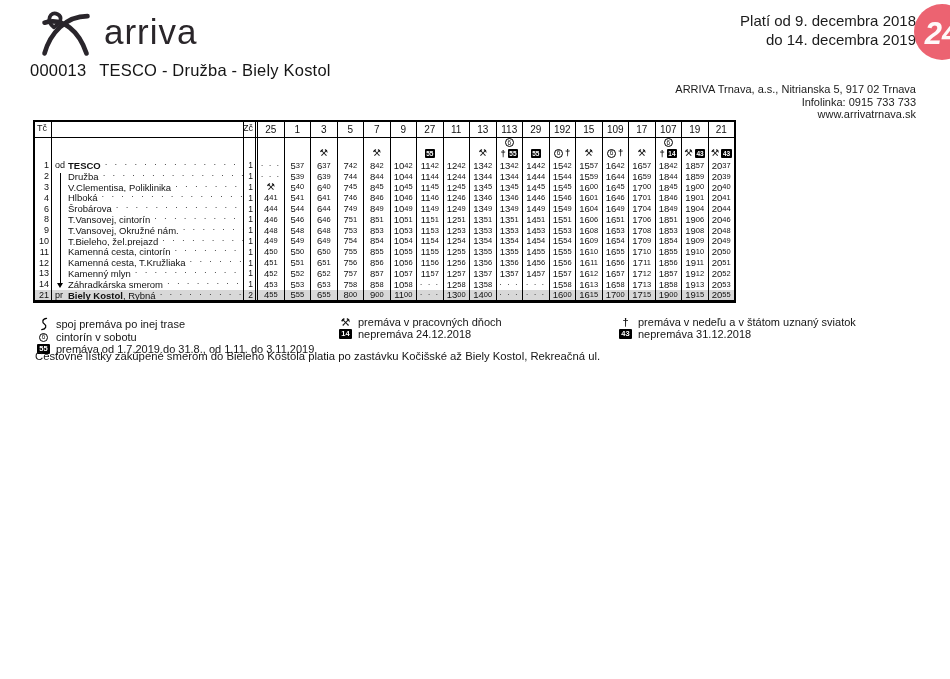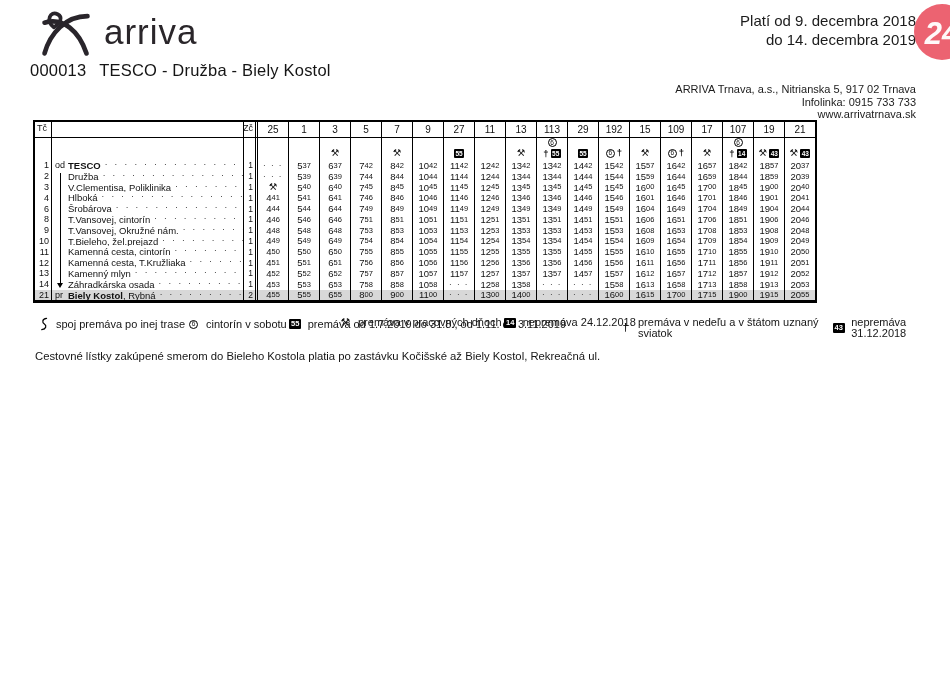--- a/index.html
+++ b/index.html
@@ -12,21 +12,21 @@
   .logo-mark{width:56px;height:52px;}
   .logo-text{font-size:35px;color:#2a262a;letter-spacing:1px;margin-left:10px;font-weight:500;}
   .route-title{position:absolute;left:30px;top:61px;font-size:16.5px;color:#151515;letter-spacing:.2px;}
   .route-title .num{margin-right:13px;}
   .validity{position:absolute;right:34px;top:11px;text-align:right;font-size:15px;line-height:19px;color:#1b1b1b;}
   .badge{position:absolute;left:914px;top:4px;width:56px;height:56px;border-radius:50%;
     background:rgba(233,77,93,0.88);display:flex;align-items:center;justify-content:center;z-index:6;}
   .badge span{color:rgba(255,255,255,0.96);font-size:31px;font-weight:bold;font-style:italic;transform:translateY(2px);}
   .address{position:absolute;right:34px;top:83px;text-align:right;font-size:11px;line-height:12.5px;color:#1b1b1b;}
   
-  .tbl{position:absolute;left:33px;top:120px;width:784px;border:2px solid #000;border-bottom-width:3px;
+  .tbl{position:absolute;left:33px;top:120px;width:703px;border:2px solid #000;border-bottom-width:3px;
     box-sizing:border-box;background:#fff;font-size:9.5px;}
   .trow{display:flex;align-items:stretch;}
   .cell{box-sizing:border-box;display:flex;align-items:center;}
   .br{border-right:1px solid #000;}
   .brd{border-right:3px double #000;}
   .c-tc{width:17px;justify-content:flex-end;padding-right:2px;font-size:9px;}
   .c-name{width:192px;overflow:hidden;}
   .c-zc{width:14px;justify-content:flex-end;padding-right:2px;font-size:8.5px;}
   .c-time{flex:1 1 0;justify-content:center;text-align:center;}
   .c-time:last-child{border-right:none;}
@@ -52,21 +52,21 @@
     border-right:3.5px solid transparent;border-top:5px solid #000;z-index:2;}
   
   .i-wd{font-size:9.5px;line-height:1;}
   .i-sun{font-size:9.5px;line-height:1;font-weight:bold;}
   .i-box{background:#000;color:#fff;font-size:6.5px;font-weight:bold;padding:1px 1.5px;line-height:7px;
     display:inline-block;border-radius:1px;}
   .i-circ{width:9px;height:9px;border:1px solid #000;border-radius:50%;display:inline-flex;
     align-items:center;justify-content:center;font-size:6.5px;line-height:1;box-sizing:border-box;}
   .i-alt svg{display:block;}
   
-  .legend-col{position:absolute;top:317px;display:flex;flex-direction:row;gap:1px;}
+  .legend-col{position:absolute;top:317px;display:flex;flex-direction:column;gap:1px;}
   .legend-item{display:flex;align-items:center;gap:5px;font-size:11px;line-height:10.5px;color:#161616;}
   .legend-ic{width:15px;display:flex;justify-content:center;flex:none;}
   .legend-item .i-wd,.legend-item .i-sun{font-size:11px;}
   .legend-item .i-box{font-size:7.5px;padding:1px 2px;line-height:8px;}
   .note{position:absolute;left:35px;top:350px;font-size:11.3px;color:#161616;}
 </style>
 </head>
 <body>
 
 <div class="logo">
@@ -1095,21 +1095,21 @@
       </div>
       <div class="cell c-time br">
         <span class="hour">20</span>
         <span class="min">52</span>
       </div>
     </div>
     <div class="trow b-row">
       <div class="cell c-tc br">14</div>
       <div class="cell c-name br">
         <span class="mark"></span>
-        <span class="sname">Záhradkárska osada</span>
+        <span class="sname">Záhradkárska smerom</span>
         <span class="leader">· · · · · · · · · · · · · · · · · · · · · · · · · · · · · · · · · · · · · · · · · · · · · </span>
       </div>
       <div class="cell c-zc brd">1</div>
       <div class="cell c-time br">
         <span class="hour">4</span>
         <span class="min">53</span>
       </div>
       <div class="cell c-time br">
         <span class="hour">5</span>
         <span class="min">53</span>

